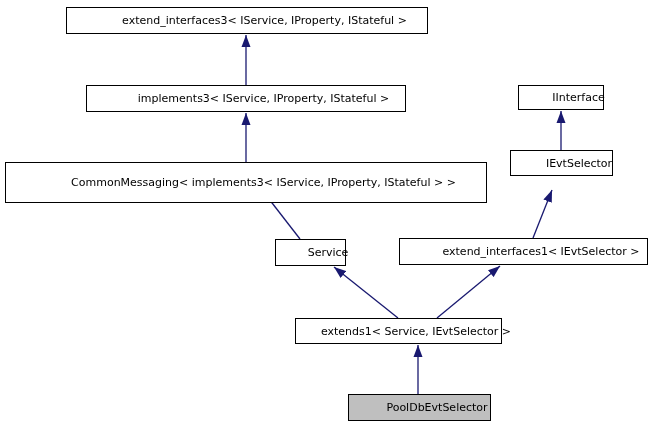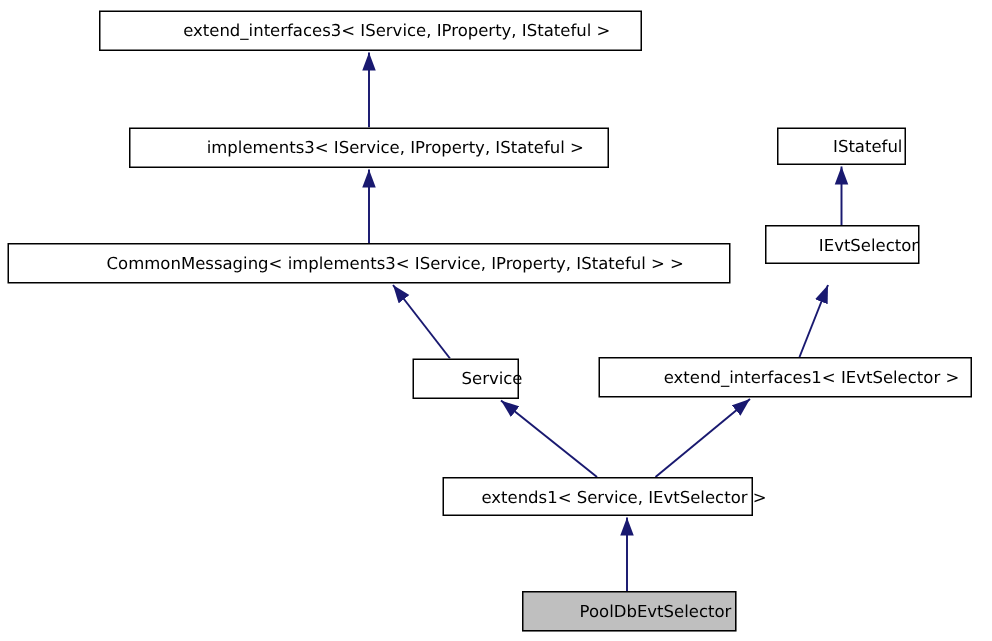--- a/index.html
+++ b/index.html
@@ -68,26 +68,26 @@
   </svg>
 
   <div class="node" style="left:66px; top:7px; width:362px; height:27px;">
     <span>extend_interfaces3&lt; IService, IProperty, IStateful &gt;</span>
   </div>
 
   <div class="node" style="left:86px; top:85px; width:320px; height:27px;text-align:center;">
     <span>implements3&lt; IService, IProperty, IStateful &gt;</span>
   </div>
 
-  <div class="node" style="left:5px; top:162px; width:482px; height:27px;">
+  <div class="node" style="left:5px; top:162px; width:482px; height:41px;">
     <span>CommonMessaging&lt; implements3&lt; IService, IProperty, IStateful &gt; &gt;</span>
   </div>
 
   <div class="node" style="left:518px; top:85px; width:86px; height:25px;">
-    <span>IStateful</span>
+    <span>IInterface</span>
   </div>
 
   <div class="node" style="left:510px; top:150px; width:103px; height:26px;">
     <span>IEvtSelector</span>
   </div>
 
   <div class="node" style="left:275px; top:239px; width:71px; height:27px;">
     <span>Service</span>
   </div>
 

